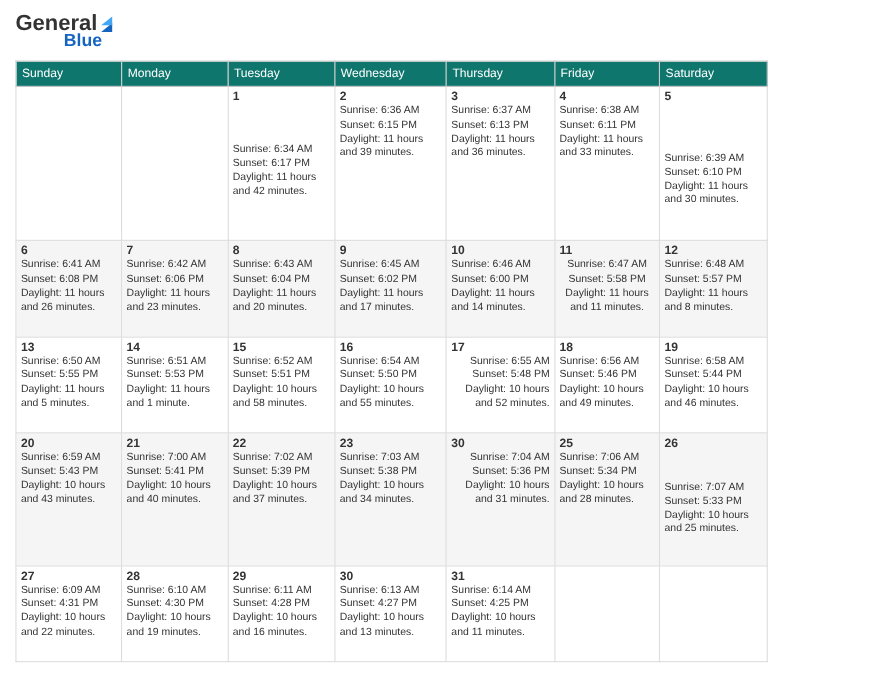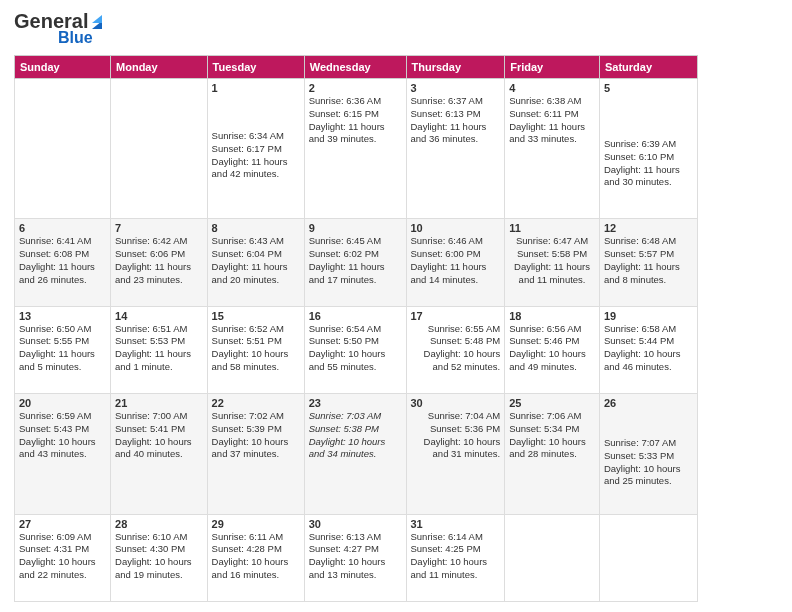--- a/index.html
+++ b/index.html
@@ -46,26 +46,26 @@
       font-weight: normal;
       color: #555;
     }
     .calendar {
       width: 100%;
       border-collapse: collapse;
       flex: 1;
       font-size: 10px;
     }
     .calendar th {
-      background: #be185d;
+      background: #0f766e;
       color: #fff;
       text-align: left;
       padding: 5px 5px;
       font-size: 11px;
-      font-weight: bold;
+      font-weight: normal;
       border: 1px solid #ccc;
     }
     .calendar td {
       vertical-align: top;
       border: 1px solid #ddd;
       padding: 3px 4px;
       width: 113px;
       min-height: 70px;
       background: #fff;
     }
@@ -258,21 +258,21 @@
 Daylight: 10 hours and 40 minutes.</div>
           </td>
           <td>
             <span class="day-num">22</span>
             <div class="day-info" style="white-space: pre-line;">Sunrise: 7:02 AM
 Sunset: 5:39 PM
 Daylight: 10 hours and 37 minutes.</div>
           </td>
           <td>
             <span class="day-num">23</span>
-            <div class="day-info" style="white-space: pre-line; font-style: italic;">Sunrise: 7:03 AM
+            <div class="day-info" style="white-space: pre-line;">Sunrise: 7:03 AM
 Sunset: 5:38 PM
 Daylight: 10 hours and 34 minutes.</div>
           </td>
           <td>
             <span class="day-num">30</span>
             <div class="day-info" style="white-space: pre-line; text-align: right;">Sunrise: 7:04 AM
 Sunset: 5:36 PM
 Daylight: 10 hours and 31 minutes.</div>
           </td>
           <td>

